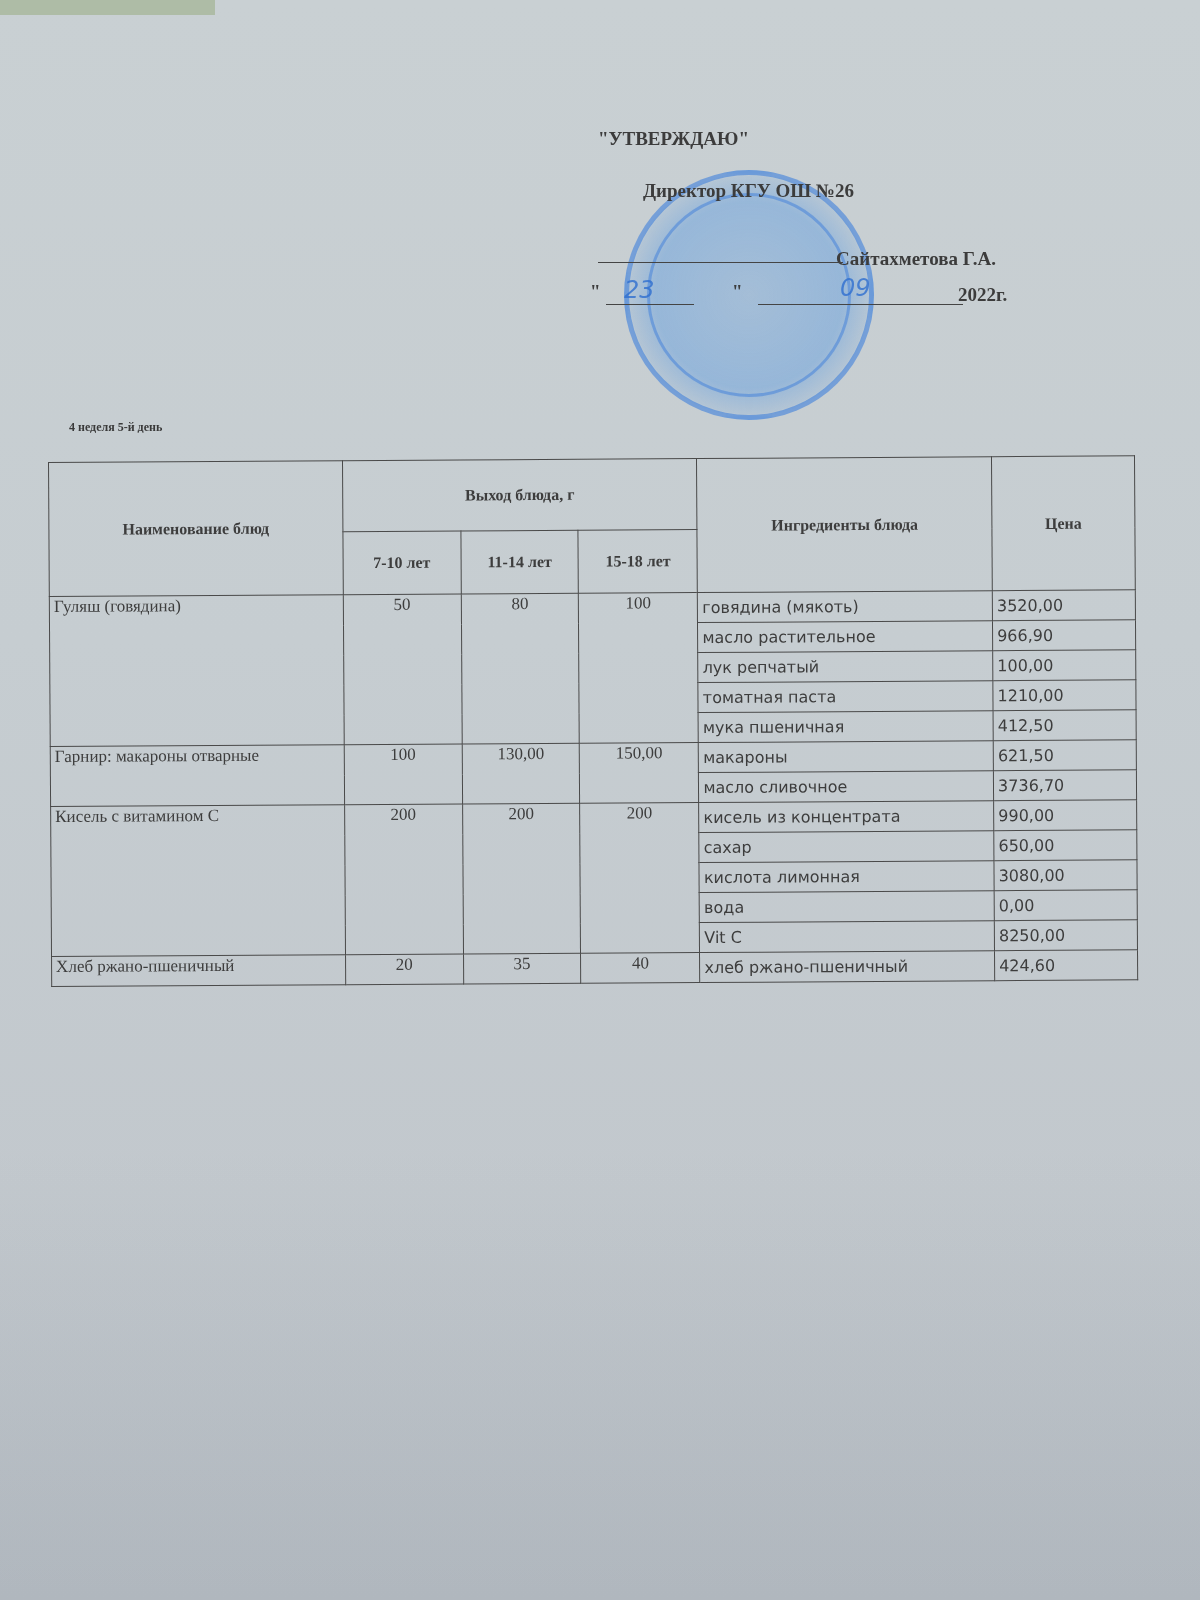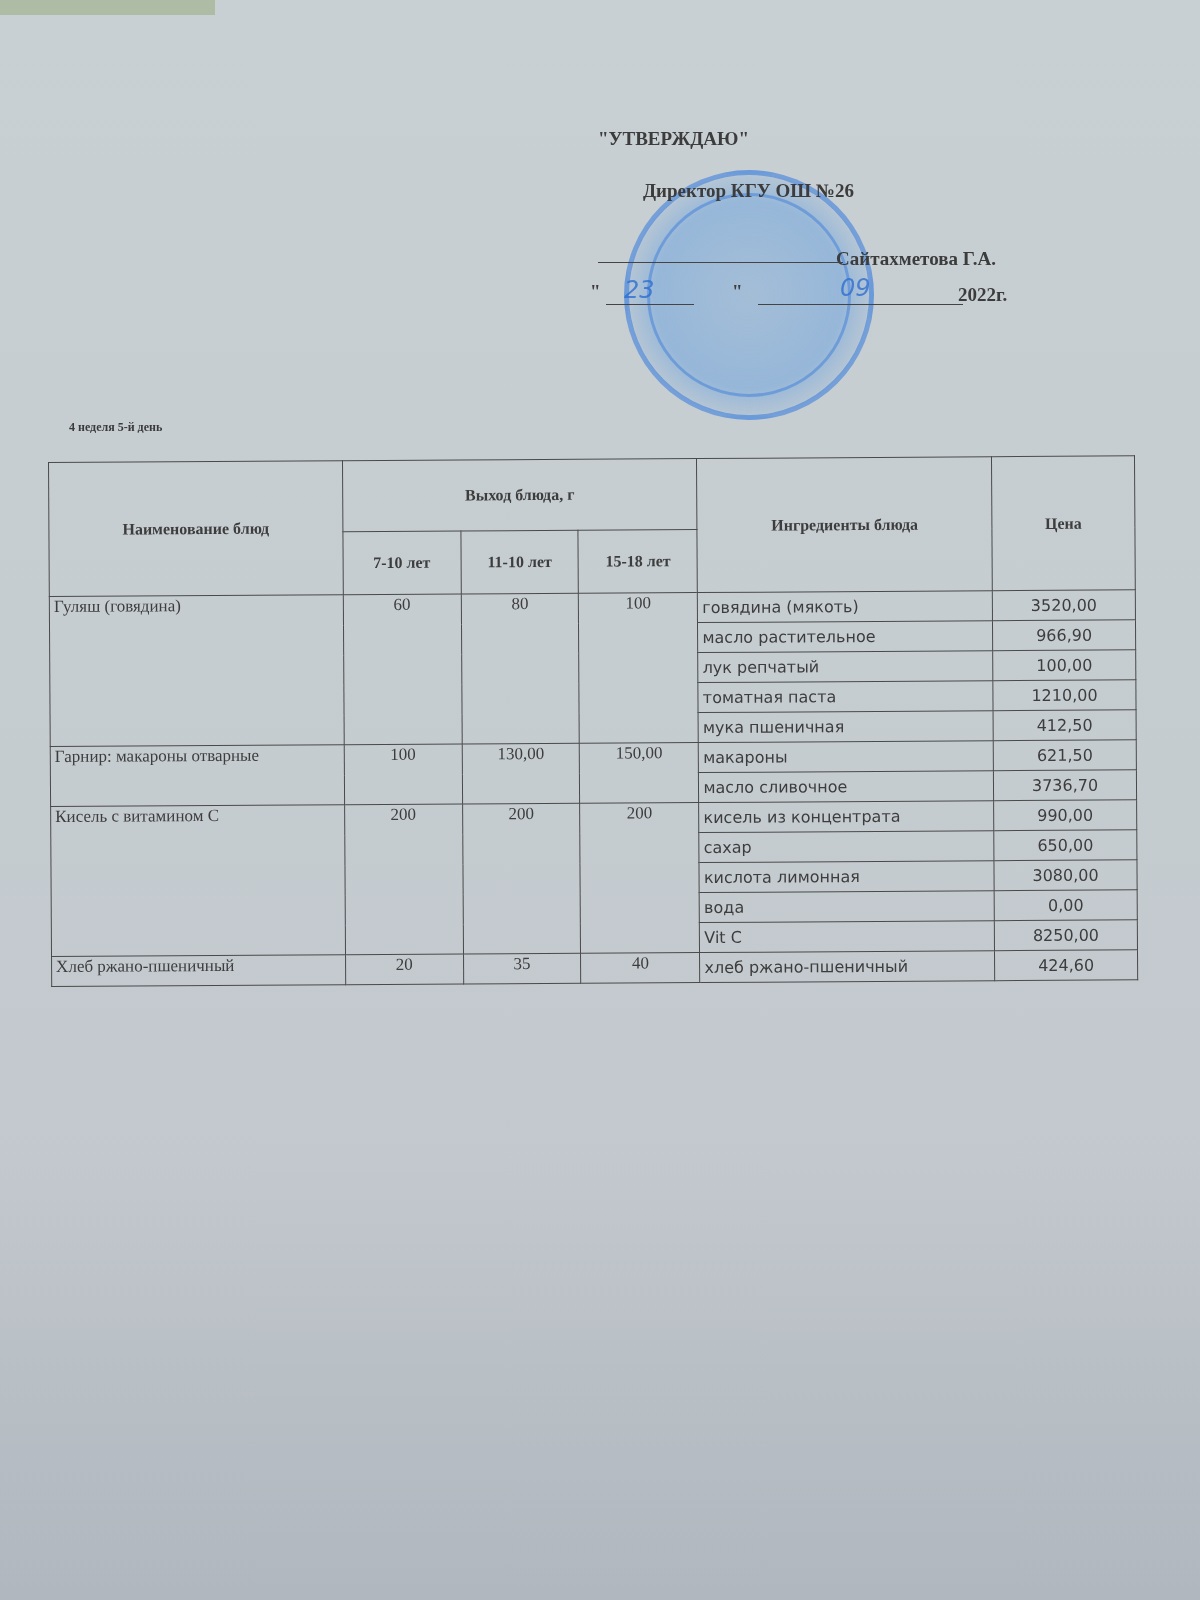--- a/index.html
+++ b/index.html
@@ -33,21 +33,21 @@
       border-collapse: collapse; font-size: 17px; color: #3d3d3d;
       transform: rotate(-0.35deg); transform-origin: left top;
     }
     table.menu td, table.menu th { border: 1.6px solid #4a4a4a; padding: 0 4px; }
     table.menu th { font-weight: bold; font-size: 16px; }
     .hdr1 th { height: 70px; }
     .hdr2 th { height: 62px; text-align: center; }
     .num { text-align: center; vertical-align: top; padding-top: 3px; }
     .dish { vertical-align: top; padding-top: 3px; }
     .ing { font-family: "DejaVu Sans", sans-serif; font-size: 16px; height: 29px; }
-    .price { text-align: center; font-family: "DejaVu Sans", sans-serif; font-size: 16px; }
+    .price { text-align: left; font-family: "DejaVu Sans", sans-serif; font-size: 16px; }
     col.c1 { width: 294px; } col.c2 { width: 118px; } col.c3 { width: 118px; } col.c4 { width: 119px; }
     col.c5 { width: 295px; } col.c6 { width: 143px; }
     .shade { position: absolute; left: 0; top: 1150px; width: 1200px; height: 450px;
       background: linear-gradient(180deg, transparent, rgba(140,150,160,0.25)); }
   </style>
 </head>
 <body>
 
 <div class="top-strip"></div>
 
@@ -82,27 +82,27 @@
   </colgroup>
   <tbody>
       <tr class="hdr1">
     <th rowspan="2">Наименование блюд</th>
     <th colspan="3">Выход блюда, г</th>
     <th rowspan="2">Ингредиенты блюда</th>
     <th rowspan="2">Цена</th>
   </tr>
   <tr class="hdr2">
     <th>7-10 лет</th>
-    <th>11-10 лет</th>
+    <th>11-14 лет</th>
     <th>15-18 лет</th>
   </tr>
 
   <tr>
     <td rowspan="5" class="dish">Гуляш (говядина)</td>
-    <td rowspan="5" class="num">60</td>
+    <td rowspan="5" class="num">50</td>
     <td rowspan="5" class="num">80</td>
     <td rowspan="5" class="num">100</td>
     <td class="ing">говядина (мякоть)</td>
     <td class="price">3520,00</td>
   </tr>
   <tr>
     <td class="ing">масло растительное</td>
     <td class="price">966,90</td>
   </tr>
   <tr>

